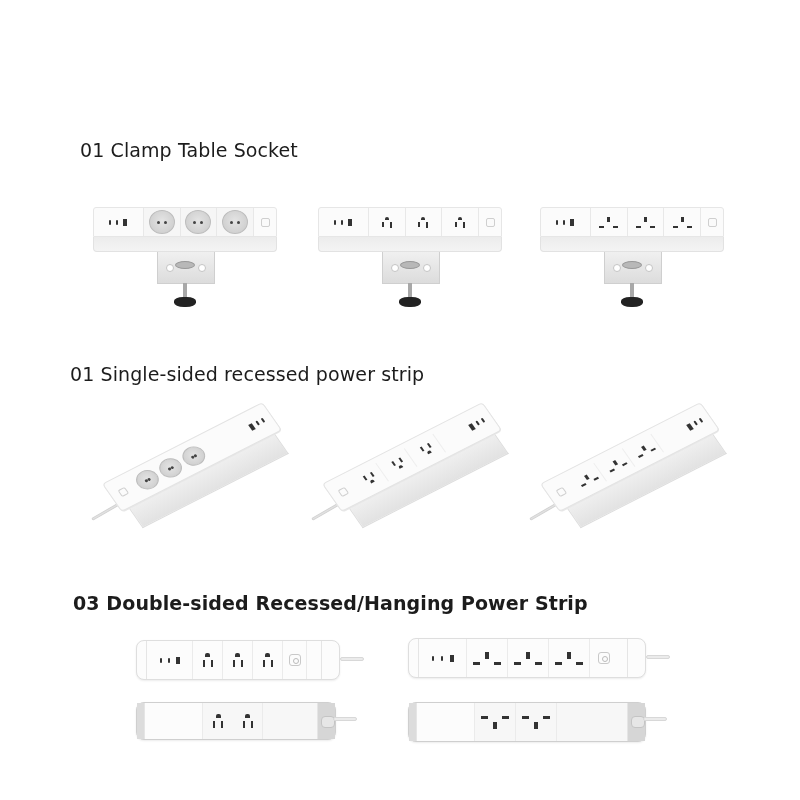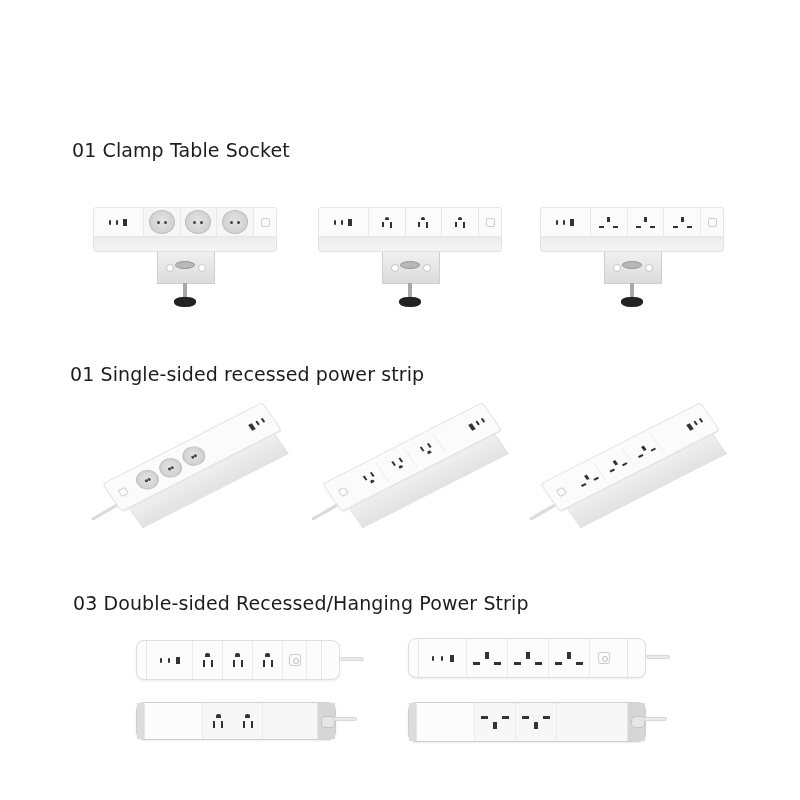--- a/index.html
+++ b/index.html
@@ -79,21 +79,21 @@
 
   .big-uk .uk-top { width: 4px; height: 7px; }
   .big-uk .uk-blade { width: 7px; height: 3px; }
   .big-uk .uk-blades { gap: 14px; }
   .big-us .us-ground { width: 5px; height: 4px; }
   .big-us .us-blade { height: 7px; }
 </style>
 </head>
 <body>
 
-<h2 class="heading" style="left:72px; top:139px;">01 Clamp Table Socket</h2>
+<h2 class="heading" style="left:80px; top:139px;">01 Clamp Table Socket</h2>
 
 <div class="clamp" style="left:85px; top:195px;">
   <div class="face">
     <div class="mod usb-mod">
         <span class="slot-c"></span>
         <span class="slot-c"></span>
         <span class="slot-a"></span>
       </div>
     <div class="mod eu-mod">
         <div class="eu"></div>
@@ -278,21 +278,21 @@
         </div>
       <div class="usbs">
           <span class="slot-a"></span>
           <span class="slot-c"></span>
           <span class="slot-c"></span>
         </div>
     </div>
   </div>
 </div>
 
-<h2 class="heading" style="left:73px; top:592px;">03 Double-sided Recessed/Hanging Power Strip</h2>
+<h2 class="heading" style="left:73px; top:592px;font-weight:bold;">03 Double-sided Recessed/Hanging Power Strip</h2>
 
 <div class="flat big-us" style="left:136px; top:640px; width:204px;">
   <div class="cap"></div>
   <div class="cell" style="width:46px;">
       <div style="display:flex;gap:6px;align-items:center;">
         <span class="slot-c"></span>
         <span class="slot-c"></span>
         <span class="slot-a"></span>
       </div>
     </div>

